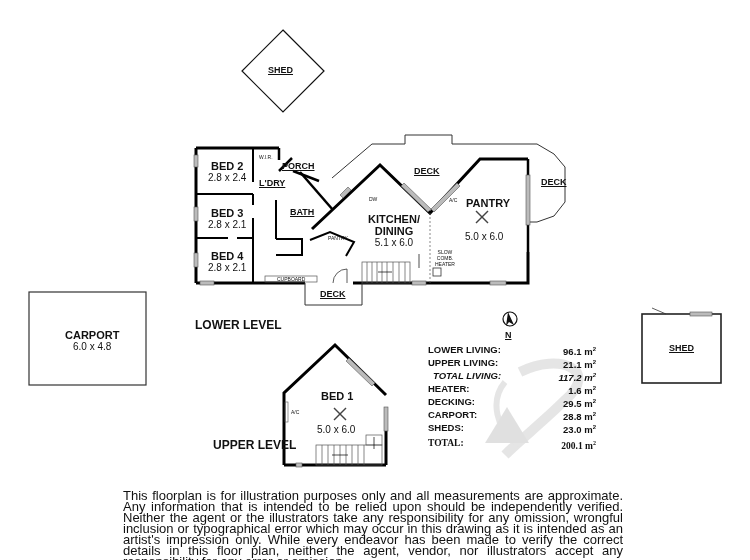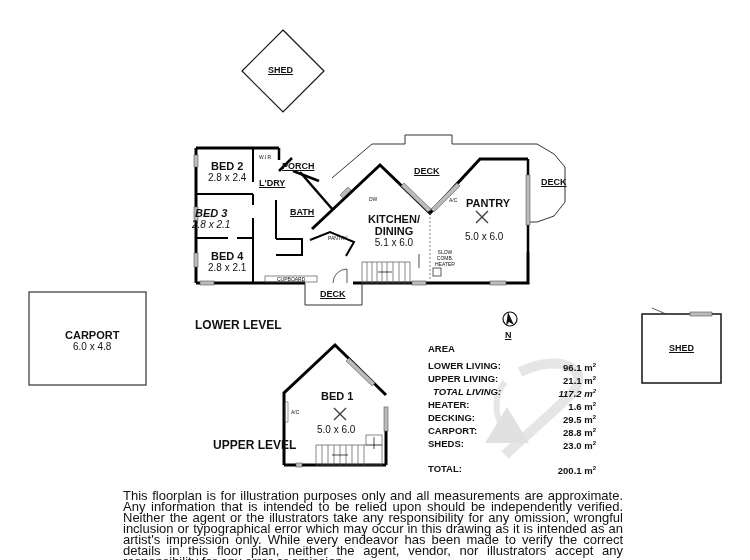--- a/index.html
+++ b/index.html
@@ -8,21 +8,21 @@
   .lbl{position:absolute;font-weight:bold;text-align:center;line-height:1.1;white-space:nowrap;}
   .room{font-size:11px;}
   .dim{font-size:10px;font-weight:normal;}
   .small{font-size:9px;text-decoration:underline;}
   .tiny{font-size:5px;font-weight:normal;}
   .level{font-size:12px;font-weight:bold;position:absolute;}
   .area{position:absolute;left:428px;top:343px;width:168px;font-size:9.5px;font-weight:bold;}
   .area .title{margin-bottom:5px;}
   .area .row{display:flex;justify-content:space-between;height:13px;line-height:13px;}
   .area .row.italic{font-style:italic;padding-left:5px;}
-  .area .row.total{margin-top:12px;}
+  .area .row.total{margin-top:3px;font-family:Liberation Serif, serif;}
   .area sup{font-size:6px;}
   .disclaimer{position:absolute;left:123px;top:490px;width:500px;font-size:13px;line-height:11px;text-align:justify;}
 </style>
 </head>
 <body>
 
 <svg class="plan" viewBox="0 0 750 560">
 
   <g opacity="0.25">
     <path d="M520 372 C560 352,600 370,565 400 C545 420,520 440,505 455" fill="none" stroke="#999" stroke-width="10"></path>
@@ -140,21 +140,21 @@
     <line x1="374" y1="449" x2="374" y2="437" stroke="#000"></line>
   </g>
 </svg>
 
 <div class="lbl small" style="left:268px;top:66px;">SHED</div>
 
 <div class="lbl room" style="left:208px;top:160px;">
   <div>BED 2</div>
   <div class="dim">2.8 x 2.4</div>
 </div>
-<div class="lbl room" style="left:192px;top:207px;font-style:italic;">
+<div class="lbl room" style="left:208px;top:207px;">
   <div>BED 3</div>
   <div class="dim">2.8 x 2.1</div>
 </div>
 <div class="lbl room" style="left:208px;top:250px;">
   <div>BED 4</div>
   <div class="dim">2.8 x 2.1</div>
 </div>
 <div class="lbl tiny" style="left:259px;top:155px;">W.I.R.</div>
 <div class="lbl small" style="left:282px;top:162px;text-align:center;">PORCH</div>
 <div class="lbl small" style="left:259px;top:179px;">L'DRY</div>
@@ -190,21 +190,20 @@
 
 <div class="lbl room" style="left:321px;top:390px;">BED 1</div>
 <div class="lbl dim" style="left:317px;top:424px;">5.0 x 6.0</div>
 <div class="lbl tiny" style="left:291px;top:410px;">A/C</div>
 
 <div class="level" style="left:195px;top:318px;">LOWER LEVEL</div>
 <div class="level" style="left:213px;top:438px;">UPPER LEVEL</div>
 <div class="lbl small" style="left:505px;top:331px;">N</div>
 
 <div class="area">
-  <div class="title">AREA</div>
   <div class="row">
     <span>LOWER LIVING:</span>
     <span><span>96.1 m</span><sup>2</sup></span>
   </div>
   <div class="row">
     <span>UPPER LIVING:</span>
     <span><span>21.1 m</span><sup>2</sup></span>
   </div>
   <div class="row italic">
     <span>TOTAL LIVING:</span>

